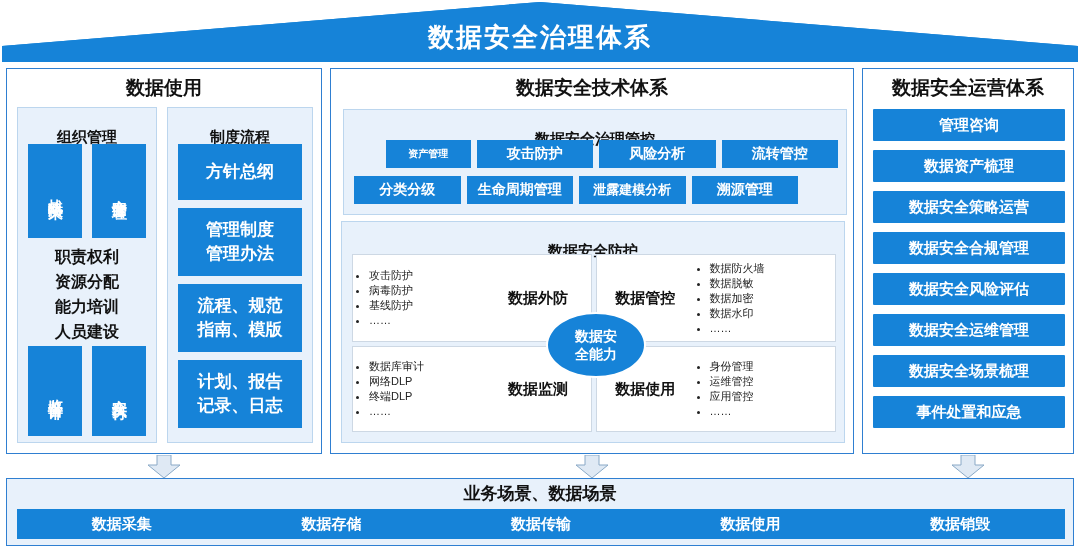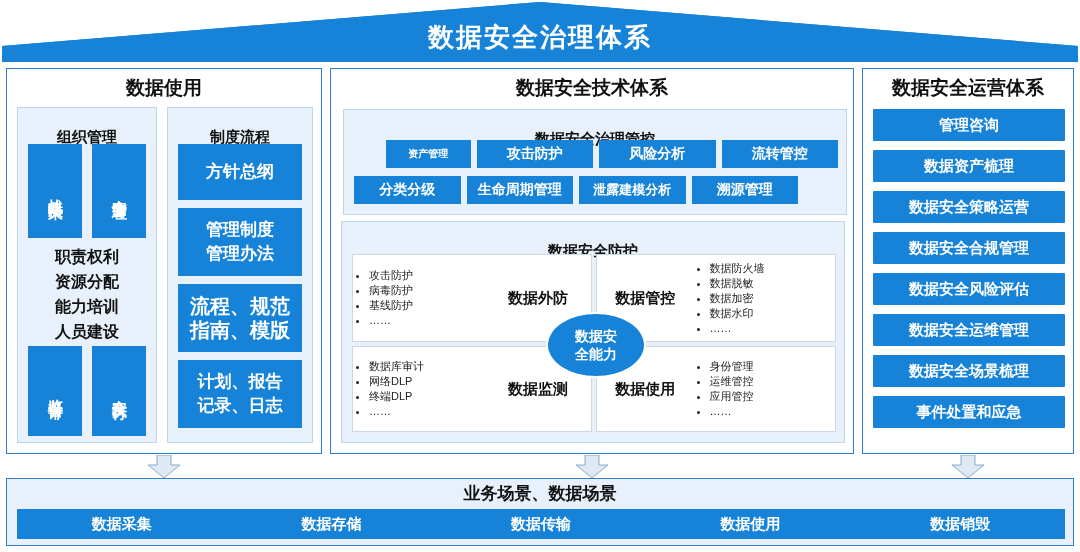--- a/index.html
+++ b/index.html
@@ -130,21 +130,21 @@
         <span class="vtext">安全执行</span>
       </div>
     </div>
 
     <div id="m-inner-right">
       <div class="sub-title">制度流程</div>
 
       <div class="bbox" style="position:absolute;left:10px;top:36px;width:124px;height:56px;font-size:17px;white-space:pre-line;line-height:22px;">方针总纲</div>
       <div class="bbox" style="position:absolute;left:10px;top:100px;width:124px;height:68px;font-size:17px;white-space:pre-line;line-height:24px;">管理制度
 管理办法</div>
-      <div class="bbox" style="position:absolute;left:10px;top:176px;width:124px;height:68px;font-size:20px;white-space:pre-line;line-height:24px;">流程、规范
+      <div class="bbox" style="position:absolute;left:10px;top:176px;width:124px;height:68px;font-size:17px;white-space:pre-line;line-height:24px;">流程、规范
 指南、模版</div>
       <div class="bbox" style="position:absolute;left:10px;top:252px;width:124px;height:68px;font-size:17px;white-space:pre-line;line-height:24px;">计划、报告
 记录、日志</div>
     </div>
   </div>
 
   <div class="panel" id="p-tech">
     <div class="panel-title">数据安全技术体系</div>
 
     <div id="tech-gov">

